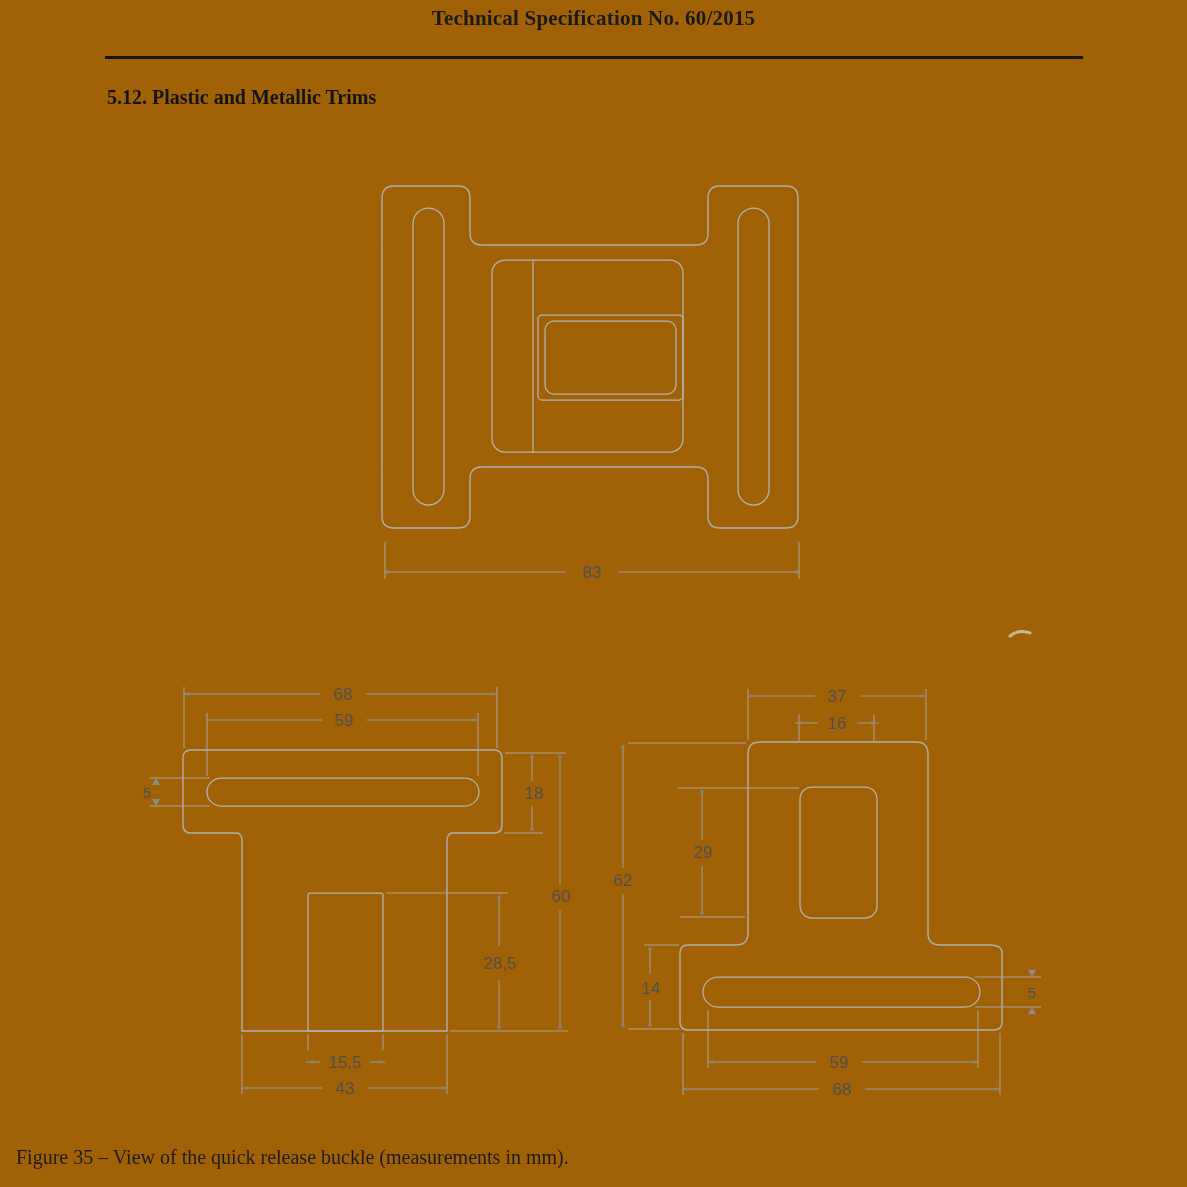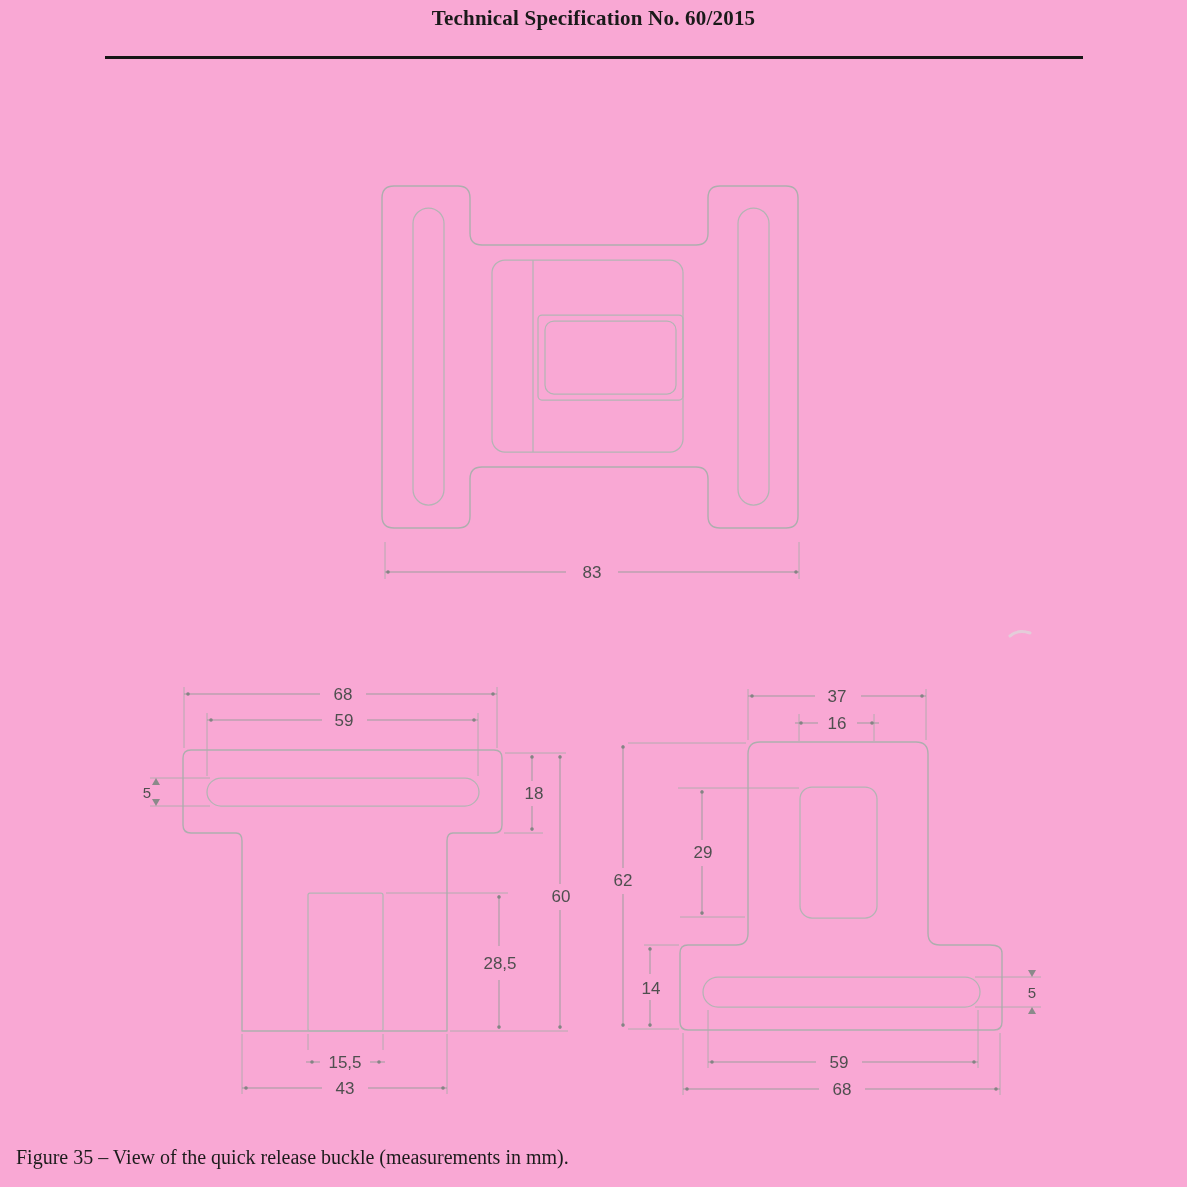--- a/index.html
+++ b/index.html
@@ -1,16 +1,16 @@
 <!DOCTYPE html>
 <html><head>
 <meta charset="utf-8">
 <style>
   html,body{margin:0;padding:0;background:#ffffff;}
-  .page{position:relative;width:1187px;height:1187px;background:#f9a8d4;overflow:hidden;
+  .page{position:relative;width:1187px;height:1187px;background:#a16207;overflow:hidden;
         font-family:"Liberation Serif",serif;}
   .doc-title{position:absolute;top:6px;left:0;width:100%;text-align:center;
         font-weight:bold;font-size:21px;color:#1a1a1a;letter-spacing:.2px;}
   .header-rule{position:absolute;top:56px;left:105px;width:978px;height:3px;background:#161616;}
   .sec-heading{position:absolute;left:107px;font-weight:bold;font-size:20px;color:#141414;}
   .sec-1{top:86px;}
   .sec-2{top:125px;}
   .caption{position:absolute;top:1146px;left:16px;width:100%;
         font-size:20px;color:#1c1c1c;}
   svg.figure{position:absolute;top:0;left:0;}
@@ -24,20 +24,21 @@
   .dimtext-sm{font-family:"Liberation Sans",sans-serif;font-size:15px;fill:#4f4f4f;}
   .artifact{fill:none;stroke:#dcdcdc;stroke-width:3;opacity:.7;stroke-linecap:round;}
 </style>
 </head>
 <body>
 
 <div class="page">
 
   <div class="doc-title">Technical Specification No. 60/2015</div>
   <div class="header-rule"></div>
+  <div class="sec-heading sec-1">5.12. Plastic and Metallic Trims</div>
 
   <svg class="figure" width="1187" height="1187" viewBox="0 0 1187 1187">
 
     <g>
       <path class="part" d="M394 186 H458 Q470 186 470 198 V233 Q470 245 482 245 H696 Q708 245 708 233 V198
            Q708 186 720 186 H786 Q798 186 798 198 V516 Q798 528 786 528 H720 Q708 528 708 516
            V479 Q708 467 696 467 H482 Q470 467 470 479 V516 Q470 528 458 528 H394
            Q382 528 382 516 V198 Q382 186 394 186 Z"></path>
       <rect class="inner" x="413" y="208" width="31" height="297" rx="15.5"></rect>
       <rect class="inner" x="738" y="208" width="31" height="297" rx="15.5"></rect>

